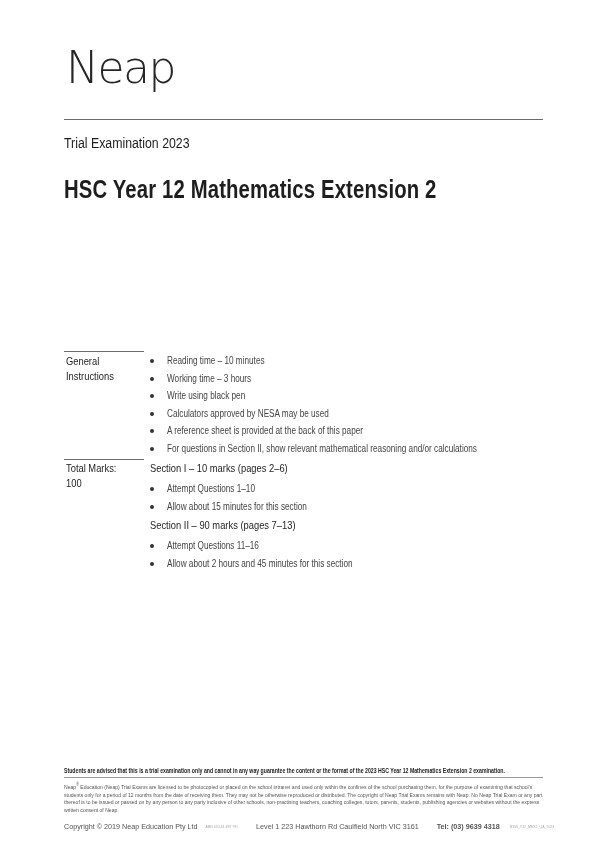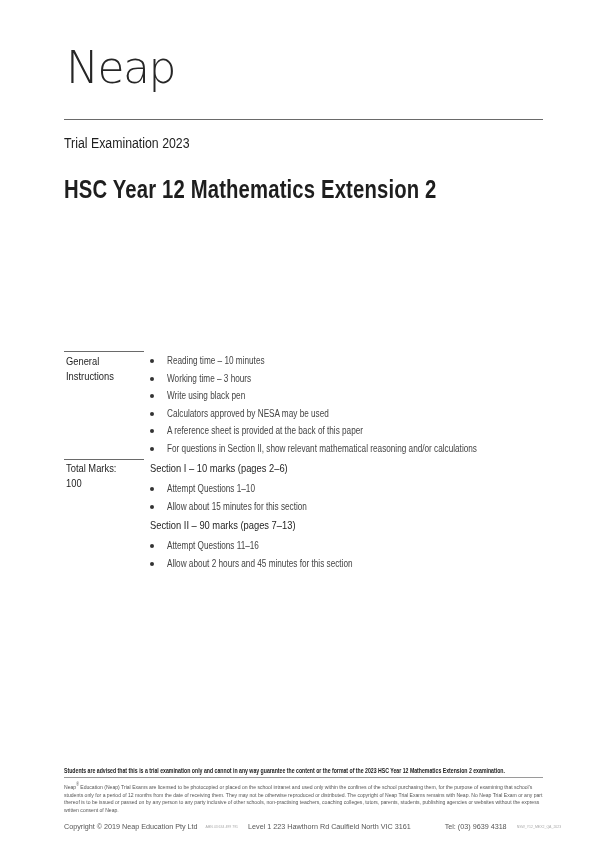--- a/index.html
+++ b/index.html
@@ -92,16 +92,16 @@
       <span class="txt">Allow about 2 hours and 45 minutes for this section</span>
     </li>
 </ul>
 
 <div class="advisory">Students are advised that this is a trial examination only and cannot in any way guarantee the content or the format of the 2023 HSC Year 12 Mathematics Extension 2 examination.</div>
 <div class="foot-rule"></div>
 <div class="licence"><span>Neap</span><sup>®</sup><span> Education (Neap) Trial Exams are licensed to be photocopied or placed on the school intranet and used only within the confines of the school purchasing them, for the purpose of examining that school's students only for a period of 12 months from the date of receiving them. They may not be otherwise reproduced or distributed. The copyright of Neap Trial Exams remains with Neap. No Neap Trial Exam or any part thereof is to be issued or passed on by any person to any party inclusive of other schools, non-practising teachers, coaching colleges, tutors, parents, students, publishing agencies or websites without the express written consent of Neap.</span></div>
 <div class="footer">
   <span>Copyright © 2019 Neap Education Pty Ltd</span>
   <span class="tiny" style="margin-left:6px;">ABN 43 634 499 791</span>
-  <span style="margin-left:8px;">Level 1 223 Hawthorn Rd Caulfield North VIC 3161</span>
-  <span style="margin-left:32px;">Tel: (03) 9639 4318</span>
+  <span style="margin-left:16px;">Level 1 223 Hawthorn Rd Caulfield North VIC 3161</span>
+  <span style="margin-left:16px;font-weight:bold;">Tel: (03) 9639 4318</span>
   <span class="tiny" style="margin-left:8px;">NSW_Y12_MEX2_QA_2023</span>
 </div>
 
 </body></html>

